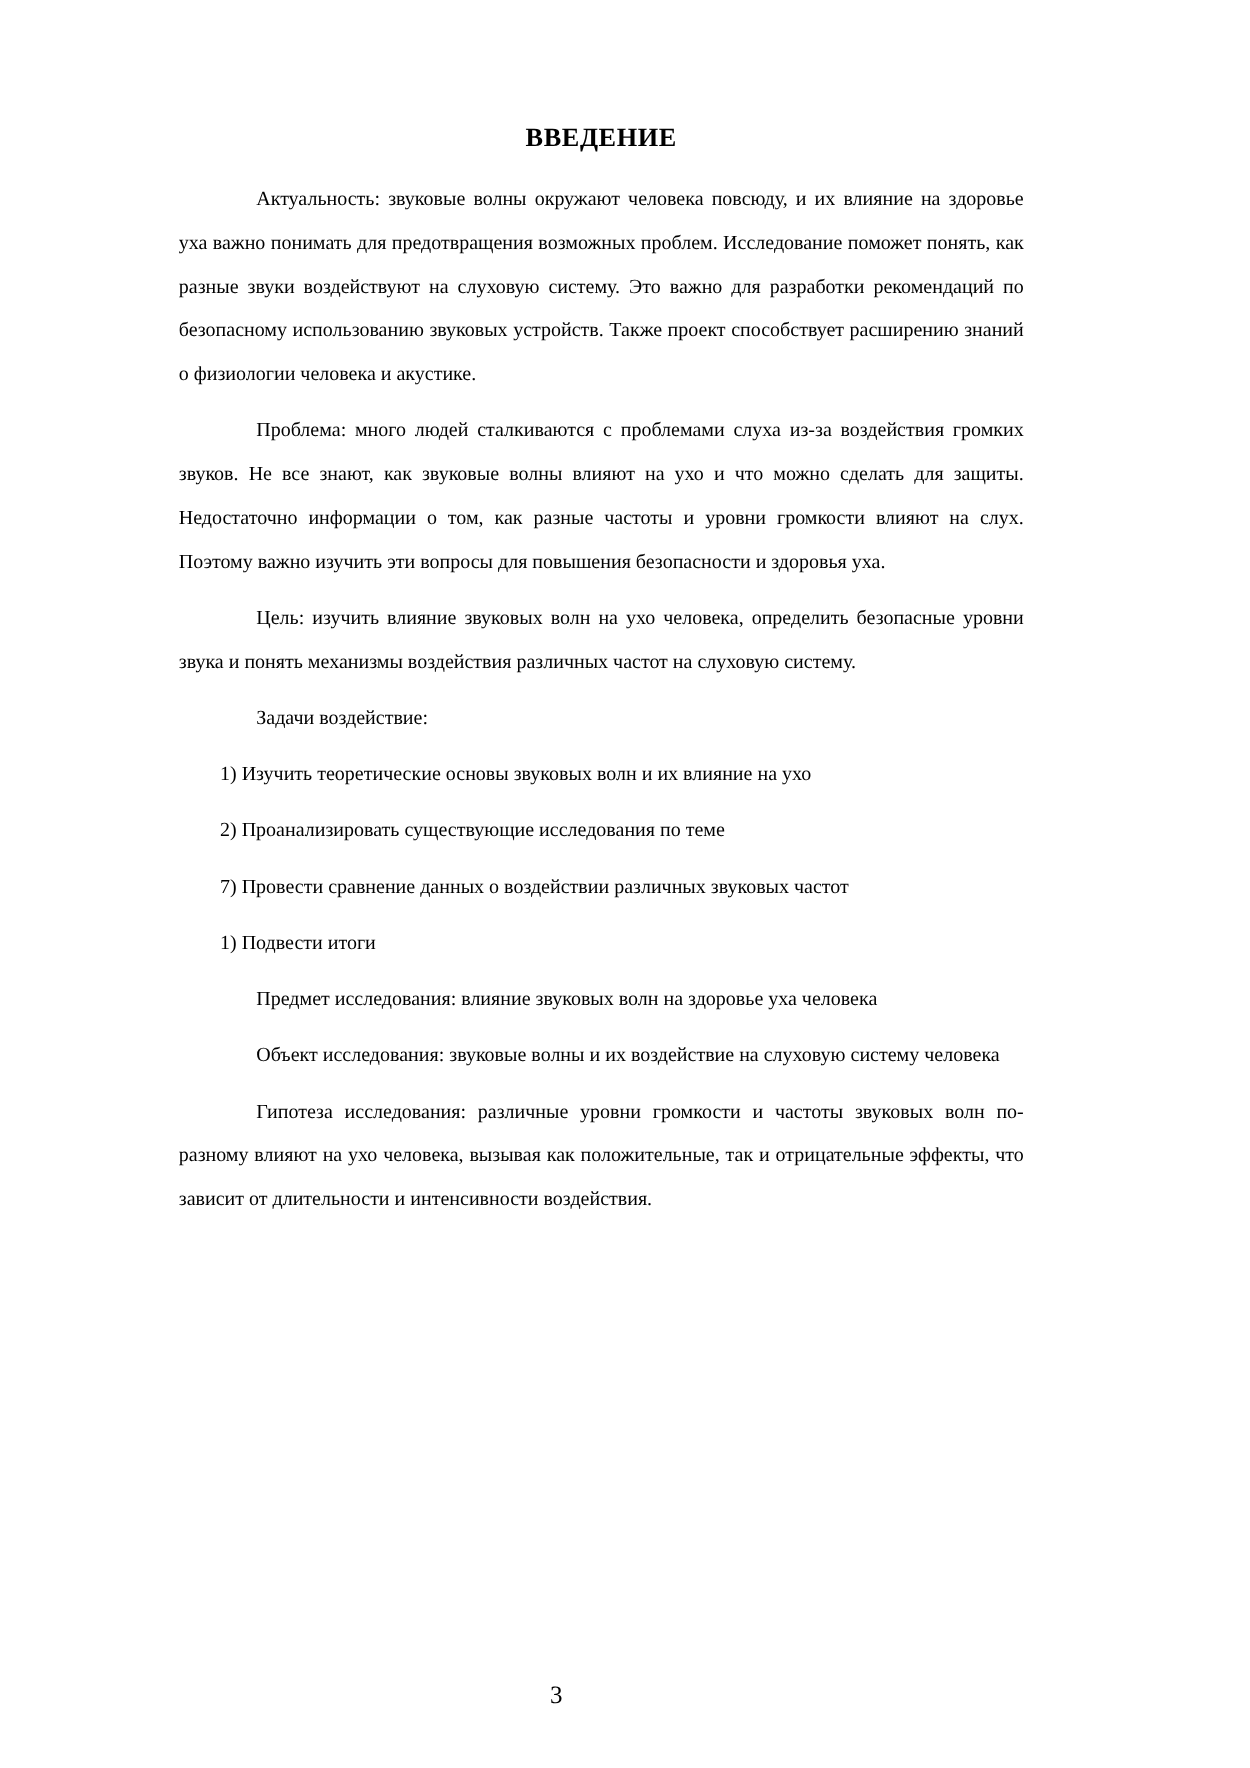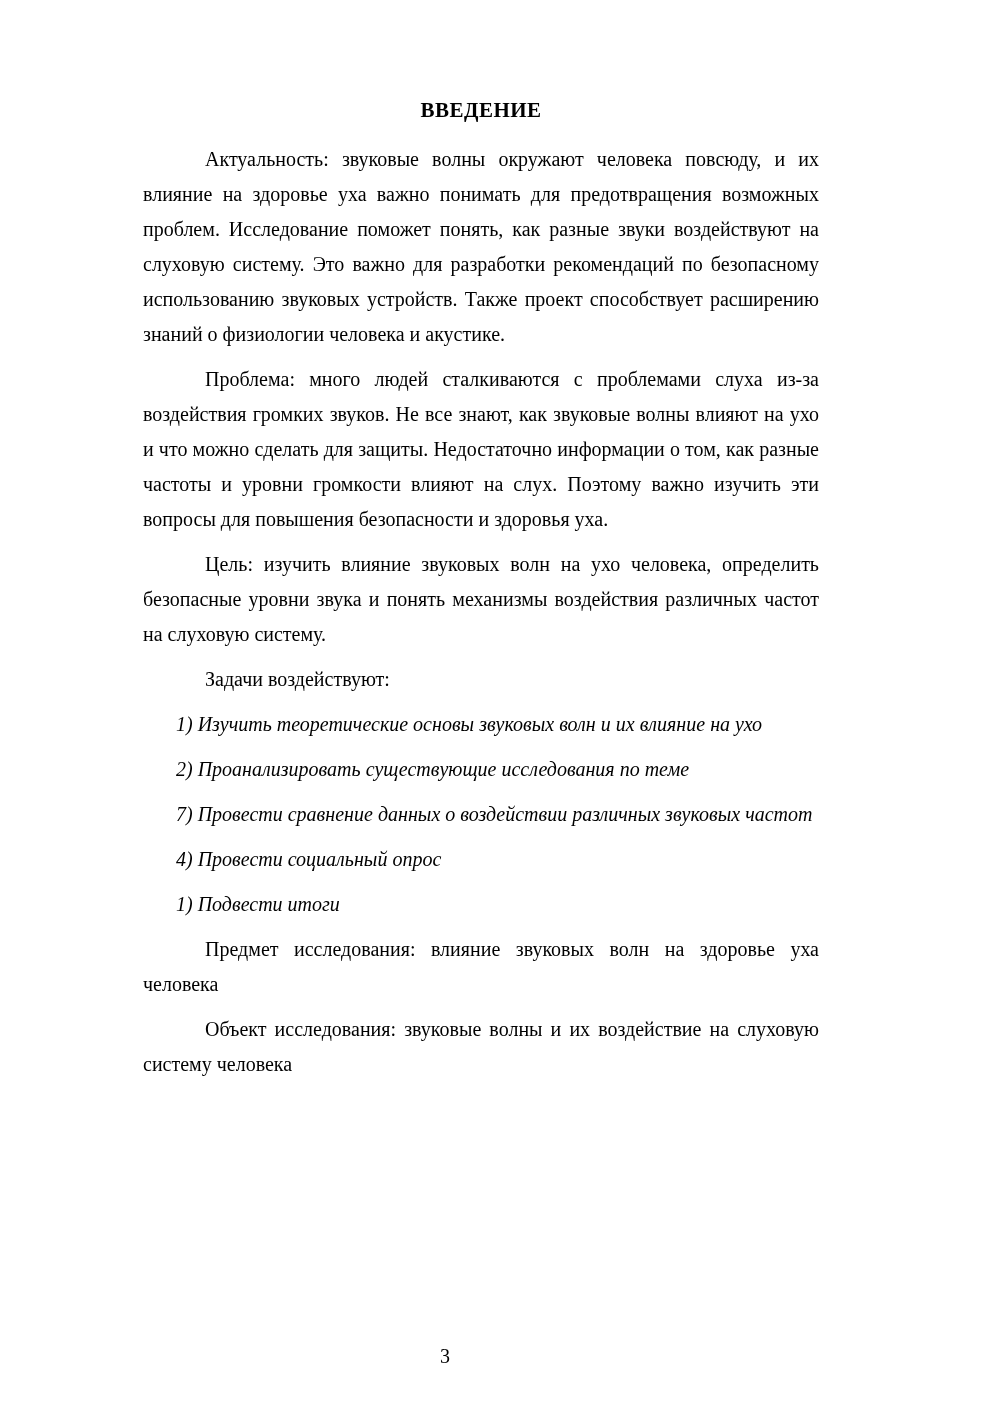--- a/index.html
+++ b/index.html
@@ -25,29 +25,28 @@
   .doc-title {
     margin: 0 0 14px 0;
     font-size: 21px;
     line-height: 35px;
     font-weight: bold;
     text-align: center;
     letter-spacing: 0.5px;
   }
   p.para {
     margin: 0 0 10px 0;
-    font-size: 20px;
+    font-size: 16px;
     line-height: 35px;
     text-align: justify;
     text-align-last: left;
     text-indent: 62px;
   }
   p.task {
     text-indent: 33px;
-    font-style: italic;
   }
   .page-number {
     position: absolute;
     bottom: 46px;
     left: 0;
     width: 100%;
     text-align: center;
     font-size: 20px;
     line-height: 24px;
   }
@@ -58,32 +57,32 @@
 <div class="page">
 
   <h1 class="doc-title">ВВЕДЕНИЕ</h1>
 
   <p class="para">Актуальность: звуковые волны окружают человека повсюду, и их влияние на здоровье уха важно понимать для предотвращения возможных проблем. Исследование поможет понять, как разные звуки воздействуют на слуховую систему. Это важно для разработки рекомендаций по безопасному использованию звуковых устройств. Также проект способствует расширению знаний о физиологии человека и акустике.</p>
 
   <p class="para">Проблема: много людей сталкиваются с проблемами слуха из-за воздействия громких звуков. Не все знают, как звуковые волны влияют на ухо и что можно сделать для защиты. Недостаточно информации о том, как разные частоты и уровни громкости влияют на слух. Поэтому важно изучить эти вопросы для повышения безопасности и здоровья уха.</p>
 
   <p class="para">Цель: изучить влияние звуковых волн на ухо человека, определить безопасные уровни звука и понять механизмы воздействия различных частот на слуховую систему.</p>
 
-  <p class="para">Задачи воздействуют:</p>
+  <p class="para">Задачи воздействие:</p>
 
   <p class="para task">1) Изучить теоретические основы звуковых волн и их влияние на ухо</p>
 
   <p class="para task">2) Проанализировать существующие исследования по теме</p>
 
   <p class="para task">7) Провести сравнение данных о воздействии различных звуковых частот</p>
 
-  <p class="para task">4) Провести социальный опрос</p>
 
   <p class="para task">1) Подвести итоги</p>
 
   <p class="para">Предмет исследования: влияние звуковых волн на здоровье уха человека</p>
 
   <p class="para">Объект исследования: звуковые волны и их воздействие на слуховую систему человека</p>
 
+  <p class="para">Гипотеза исследования: различные уровни громкости и частоты звуковых волн по-разному влияют на ухо человека, вызывая как положительные, так и отрицательные эффекты, что зависит от длительности и интенсивности воздействия.</p>
 
   <div class="page-number">3</div>
 
 </div>
 
 </body></html>

